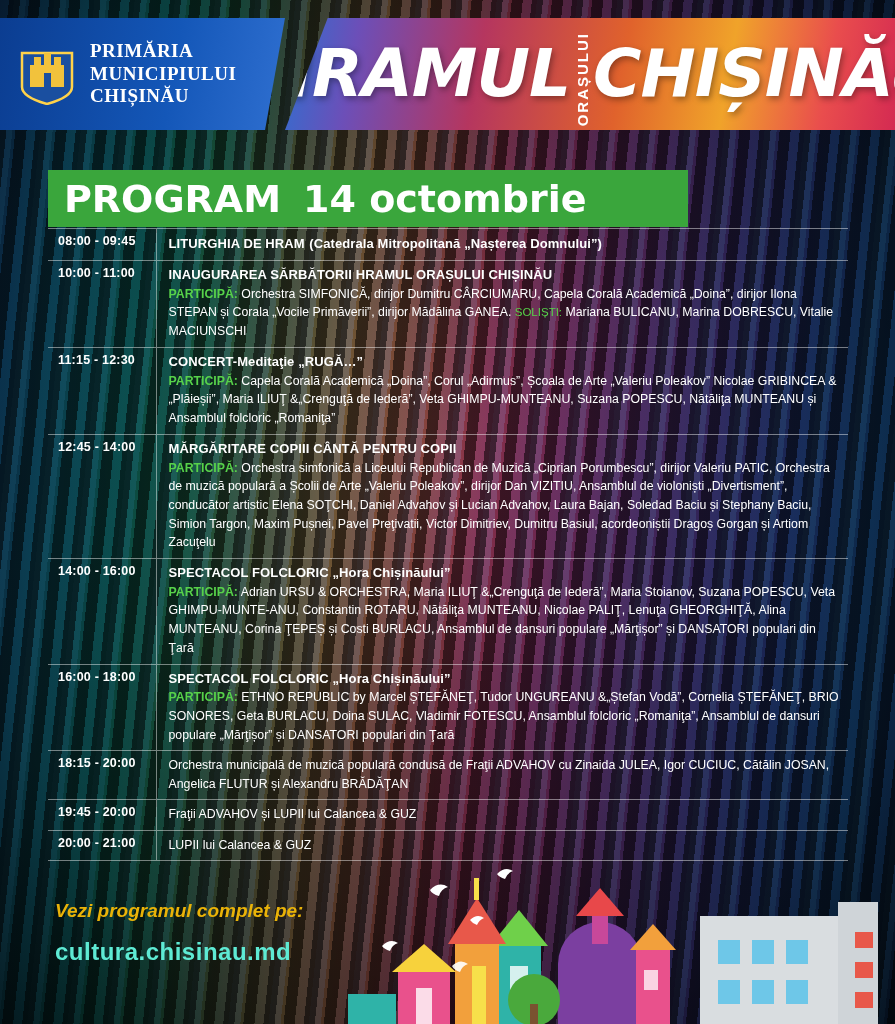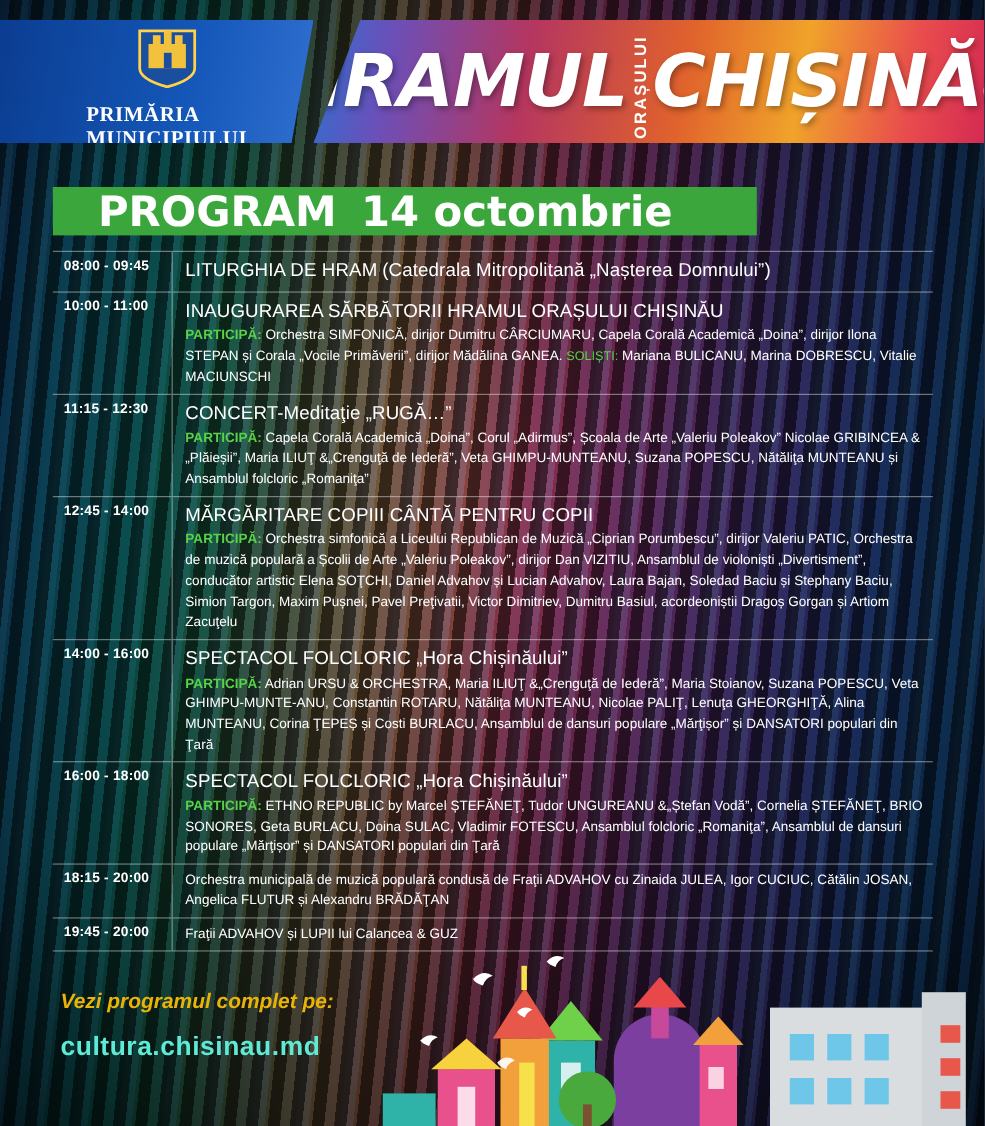--- a/index.html
+++ b/index.html
@@ -66,21 +66,20 @@
     align-items: stretch;
   }
   .logo-block {
     width: 285px;
     background: linear-gradient(100deg, #0b3d91 0%, #1457b8 60%, #2f6fd0 100%);
     display: flex;
     align-items: center;
     padding-left: 18px;
     gap: 14px;
     clip-path: polygon(0 0, 100% 0, 93% 100%, 0 100%);
-    flex-direction: column;
   }
   .crest {
     width: 58px; height: 62px;
     position: relative;
     flex: none;
   }
   .crest svg { display:block; }
   .city-name {
     color: #fff;
     font-family: "Liberation Serif", serif;
@@ -138,25 +137,25 @@
     line-height: 1;
     text-shadow: 2px 3px 6px rgba(0,0,0,.35);
   }
 
   
   .program-bar {
     position: absolute;
     top: 170px;
     left: 48px;
     width: 640px;
-    height: 44px;
+    height: 57px;
     background: #3aa63c;
     display: flex;
     align-items: center;
-    padding-left: 41px;
+    padding-left: 16px;
     gap: 22px;
   }
   .program-word {
     color: #fff;
     font-family: "DejaVu Sans", sans-serif;
     font-weight: bold;
     font-size: 38px;
     letter-spacing: 0px;
   }
   .program-date {
@@ -182,22 +181,22 @@
     width: 108px;
     font-size: 12.5px;
     font-weight: bold;
     letter-spacing: .2px;
     white-space: nowrap;
     padding-left: 10px;
     border-right: 1px solid rgba(255,255,255,.45);
   }
   td.desc { padding-left: 12px; padding-right: 6px; }
   .ev-title {
-    font-size: 17px;
-    font-weight: normal;
+    font-size: 13px;
+    font-weight: bold;
     letter-spacing: .1px;
     line-height: 1.45;
   }
   .ev-body {
     font-size: 12.3px;
     line-height: 1.52;
     font-weight: normal;
   }
   .lbl-part { color: #57d24a; font-weight: bold; text-align: center; }
   .lbl-sol { color: #57d24a; font-weight: normal; font-size: 11.5px; }
@@ -387,20 +386,26 @@
       </td>
     </tr>
 
     <tr>
       <td class="time">19:45 - 20:00</td>
       <td class="desc">
         <div class="ev-plain">Fraţii ADVAHOV și LUPII lui Calancea &amp; GUZ</div>
       </td>
     </tr>
 
+    <tr>
+      <td class="time">20:00 - 21:00</td>
+      <td class="desc">
+        <div class="ev-plain">LUPII lui Calancea &amp; GUZ</div>
+      </td>
+    </tr>
 
   </tbody>
 </table>
 
 <div class="footer">
   <div class="footer-line1">Vezi programul complet pe:</div>
   <div class="footer-url">cultura.chisinau.md</div>
 </div>
 
 </body></html>

